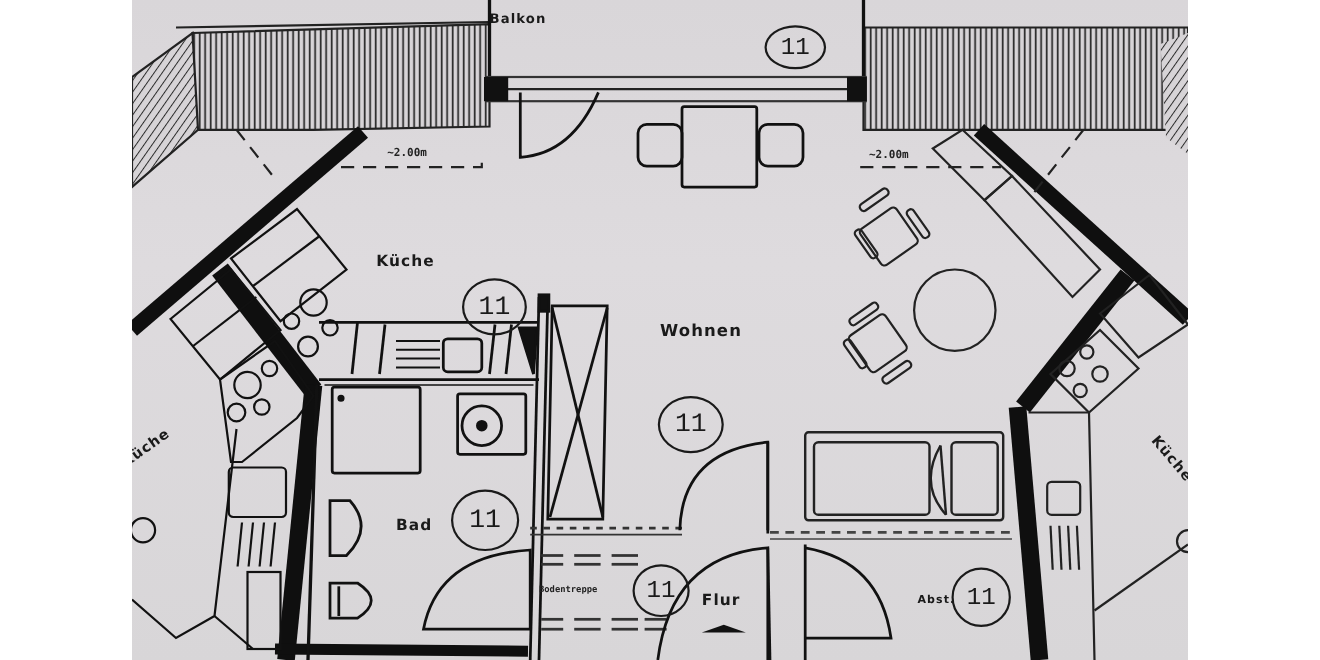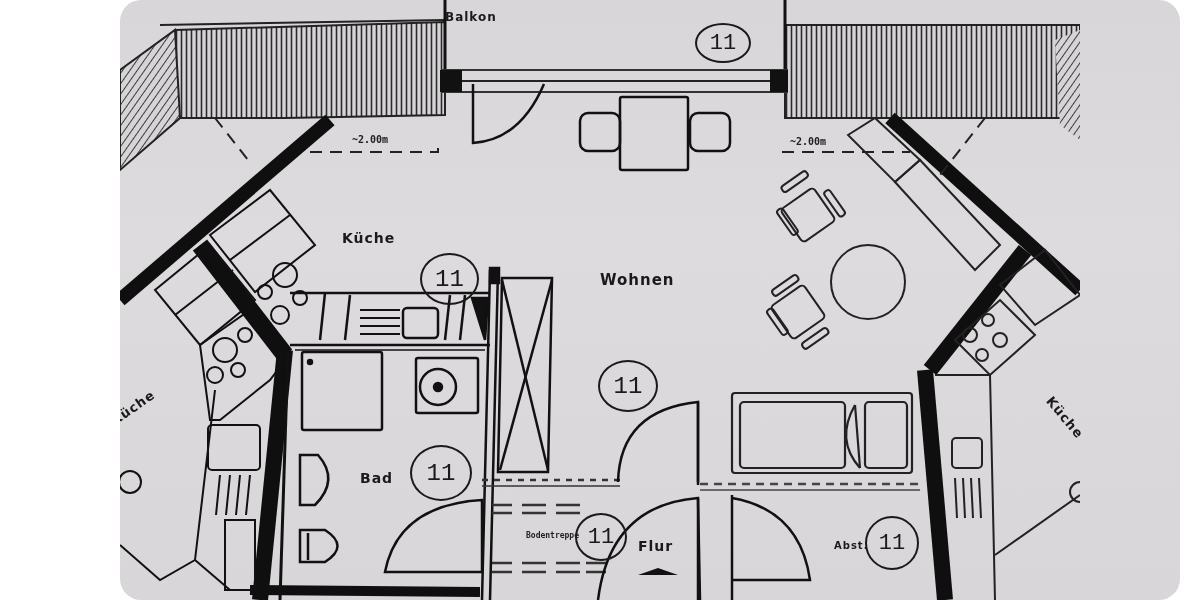--- a/index.html
+++ b/index.html
@@ -1,18 +1,18 @@
 <!DOCTYPE html>
 <html><head>
 <meta charset="utf-8">
 <style>
   html, body { margin:0; padding:0; background:#ffffff; }
   body { width:1200px; height:600px; position:relative; overflow:hidden; font-family:"DejaVu Sans", sans-serif; }
-  #photo { position:absolute; left:120px; top:0; width:1060px; height:600px; overflow:hidden;
-    background: linear-gradient(180deg, #d9d6d9 0%, #dedbde 40%, #d8d6d8 100%); border-radius: 21px; }
+  #photo { position:absolute; left:120px; top:0; width:960px; height:600px; overflow:hidden;
+    background: linear-gradient(180deg, #d9d6d9 0%, #dedbde 40%, #d8d6d8 100%); }
   #plan { position:absolute; left:0; top:0; width:960px; height:600px; }
   .lbl { position:absolute; font-family:"DejaVu Sans", sans-serif; color:#1a1a1a; font-weight:bold; letter-spacing:1px; white-space:nowrap; }
   .badge { position:absolute; border:2.5px solid #1a1a1a; border-radius:50%; color:#1a1a1a; display:flex; align-items:center; justify-content:center; font-family:Liberation Mono, monospace;margin-top:23px; }
   .dim { position:absolute; font-size:10px; color:#222; font-weight:bold; font-family:"DejaVu Sans Mono", monospace; }
 </style>
 </head>
 <body>
 
 <div id="photo">
   <svg id="plan" viewBox="0 0 960 600" xmlns="http://www.w3.org/2000/svg">
@@ -205,32 +205,32 @@
       <circle cx="960" cy="492" r="10"></circle>
     </g>
   </svg>
 
   <span class="lbl" style="left:325px;top:10px;font-size:12px;">Balkon</span>
   <div class="badge" style="left:575px;top:0px;width:52px;height:36px;font-size:22px;">11</div>
 
   <span class="lbl" style="left:222px;top:230px;font-size:14px;">Küche</span>
   <div class="badge" style="left:300px;top:230px;width:55px;height:48px;font-size:24px;">11</div>
 
-  <span class="lbl" style="left:480px;top:271px;font-size:15px;">Wohnen</span>
+  <span class="lbl" style="left:480px;top:291px;font-size:15px;">Wohnen</span>
   <div class="badge" style="left:478px;top:337px;width:56px;height:48px;font-size:24px;">11</div>
 
   <span class="lbl" style="left:240px;top:470px;font-size:14px;">Bad</span>
   <div class="badge" style="left:290px;top:422px;width:58px;height:52px;font-size:24px;">11</div>
 
   <span class="lbl" style="left:518px;top:538px;font-size:14px;">Flur</span>
   <div class="badge" style="left:455px;top:490px;width:48px;height:44px;font-size:22px;">11</div>
 
   <span class="lbl" style="left:714px;top:540px;font-size:10px;">Abst.</span>
   <div class="badge" style="left:745px;top:493px;width:50px;height:50px;font-size:22px;">11</div>
 
   <span class="lbl" style="left:-12px;top:400px;font-size:13px;transform:rotate(-35deg);">Küche</span>
 
   <span class="lbl" style="left:920px;top:410px;font-size:13px;transform:rotate(50deg);">Küche</span>
 
   <span class="dim" style="left:232px;top:134px;">~2.00m</span>
   <span class="dim" style="left:670px;top:136px;">~2.00m</span>
-  <span class="dim" style="left:370px;top:531px;font-size:8px;padding-left:36px;">Bodentreppe</span>
+  <span class="dim" style="left:370px;top:531px;font-size:8px;">Bodentreppe</span>
 </div>
 
 </body></html>

